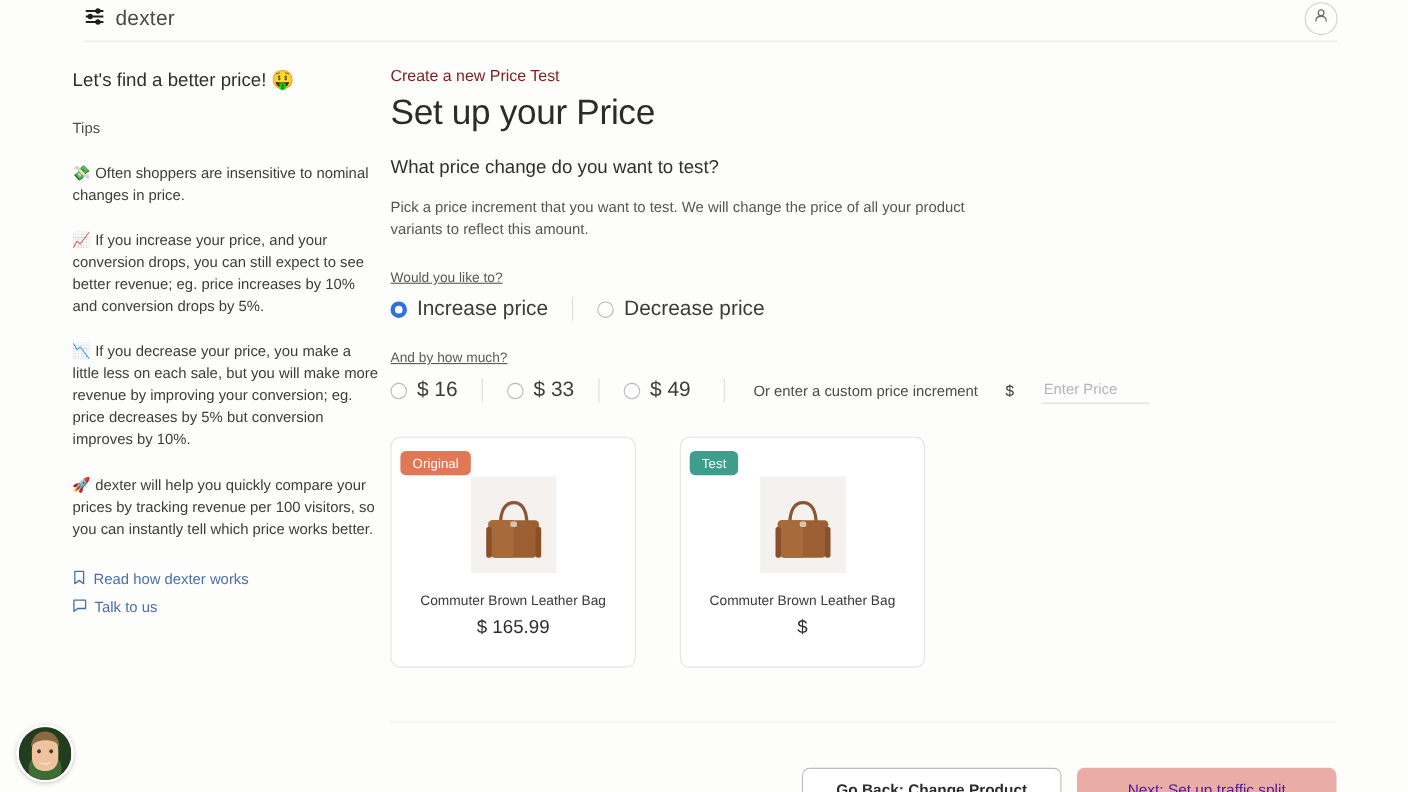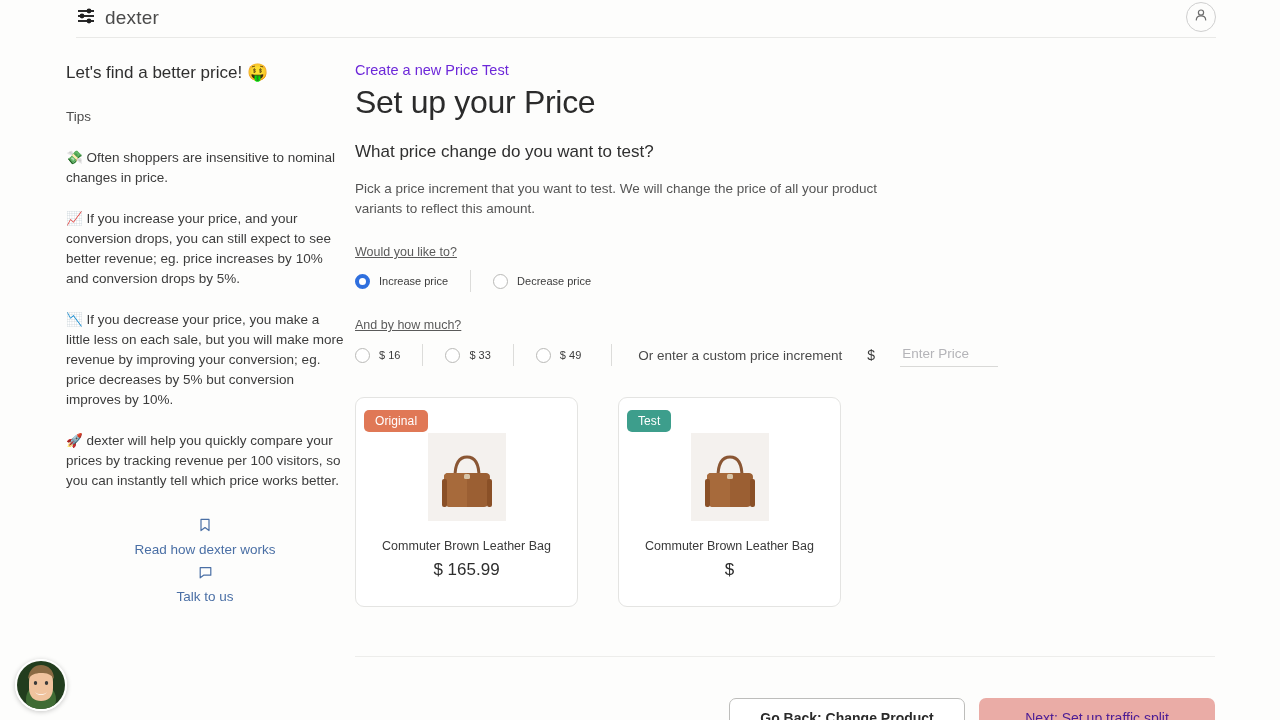--- a/index.html
+++ b/index.html
@@ -90,33 +90,32 @@
   .side-links { margin-top: 27px; }
   .side-link {
     display: flex;
     align-items: center;
     gap: 7px;
     font-size: 13.5px;
     color: #4a6fa5;
     margin-bottom: 9px;
     text-decoration: none;
     cursor: pointer;
-    flex-direction: column;
   }
 
   
   .main {
     position: absolute;
     left: 355px;
     top: 62px;
     width: 880px;
   }
   .eyebrow {
     font-size: 14.5px;
-    color: #6d28d9;
+    color: #7f1d1d;
     margin-bottom: 6px;
   }
   .page-title {
     font-size: 32px;
     font-weight: normal;
     color: #2b2b2b;
     letter-spacing: -0.3px;
     margin-bottom: 21px;
   }
   .section-q {
@@ -140,21 +139,21 @@
 
   .radio-row {
     display: flex;
     align-items: center;
     margin-bottom: 26px;
   }
   .radio-opt {
     display: flex;
     align-items: center;
     gap: 9px;
-    font-size: 11px;
+    font-size: 19px;
     color: #3c3c3c;
     cursor: pointer;
   }
   .vdiv {
     width: 1px;
     height: 22px;
     background: #dcdcda;
     margin: 0 22px;
   }
   .rdot {

